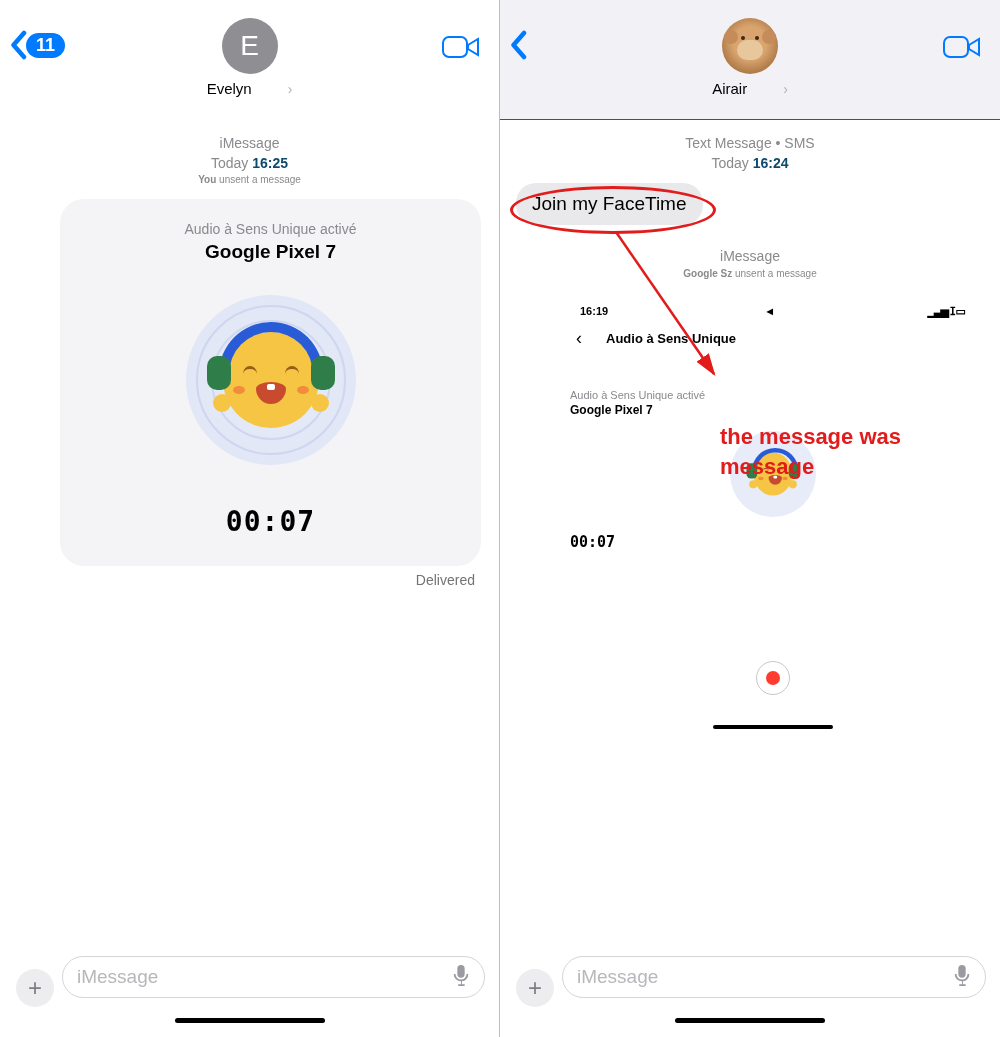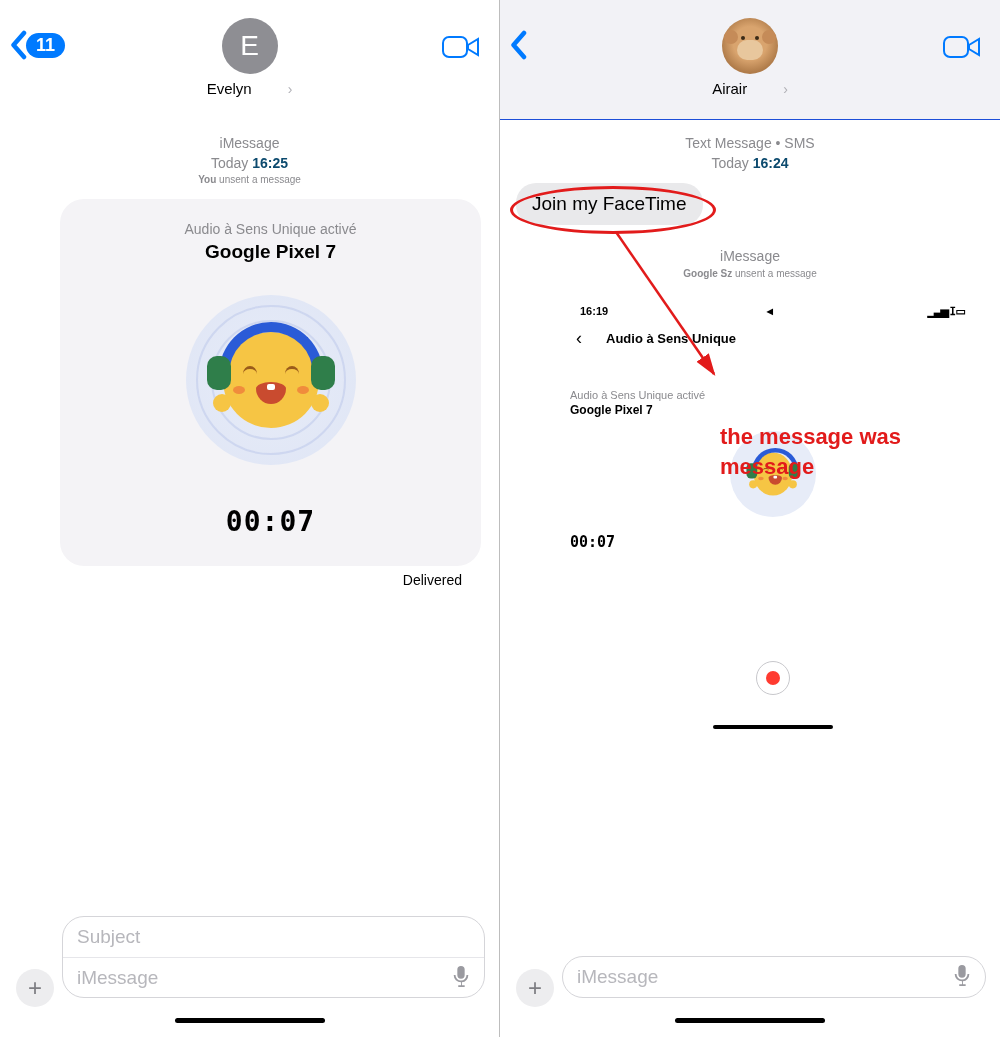--- a/index.html
+++ b/index.html
@@ -49,21 +49,21 @@
   .face .mouth{position:absolute; width:30px; height:22px; background:#c94b2f; border-radius:50% 50% 50% 50%/30% 30% 70% 70%; left:33px; top:50px;}
   .face .tooth{position:absolute; width:8px; height:6px; background:#fff; border-radius:2px; left:44px; top:52px;}
   .face .cheek{position:absolute; width:12px;height:8px;background:#f08c3c;border-radius:50%; top:54px;}
   .face .cheek.l{left:10px;} .face .cheek.r{right:10px;}
   .face .hand{position:absolute; width:18px;height:18px;background:#f6c544;border-radius:50%; top:62px;}
   .face .hand.l{left:-10px;} .face .hand.r{right:-10px;}
   .headphone{position:absolute; width:24px;height:34px;border-radius:10px; top:24px;}
   .headphone.l{left:-16px; background:#2f7e4a;} .headphone.r{right:-16px; background:#2f7e4a;}
   .headband{position:absolute; width:104px; height:52px; border:10px solid #2a5bd7; border-bottom:none; border-radius:60px 60px 0 0; left:-4px; top:-10px;}
   .timer { font-family: ui-monospace,Menlo,monospace; font-weight:700; font-size:28px; margin-top:40px; letter-spacing:1px; }
-  .delivered { text-align:right; color:#000000; font-size:14px; margin:6px 37px 0 0; }
+  .delivered { text-align:right; color:#737373; font-size:14px; margin:6px 24px 0 0; }
 
   
   .bubble { display:inline-block; background:#e9e9eb; color:#000; font-size:19px; padding:10px 16px; border-radius:20px; margin:10px 0 0 16px; }
 
   
   .nested { margin:14px 14px 0 60px; background:#fff; border-radius:1px; padding:6px 10px 20px; text-align:left; }
   .nested-status { display:flex; justify-content:space-between; font-size:11px; font-weight:600; padding:4px 10px; }
   .nested-status .sig{letter-spacing:-2px;}
   .nested-hdr { display:flex; align-items:center; font-size:13px; font-weight:700; padding:6px 6px 10px; }
   .nested-hdr .nback{font-size:18px; margin-right:24px; font-weight:400;}
@@ -152,23 +152,20 @@
       <div class="timer">00:07</div>
     </div>
     <div class="delivered">Delivered</div>
 
     <div class="input-area">
       <div class="plusbtn">
           <span>+</span>
         </div>
       <div class="fields">
         <div class="row">
-          <span class="ph">Subject</span>
-        </div>
-        <div class="row">
           <span class="ph">iMessage</span>
           <span class="micicon"><svg viewBox="0 0 18 24">
                 <path d="M9 1a4 4 0 0 1 4 4v6a4 4 0 0 1-8 0V5a4 4 0 0 1 4-4zM3 11a6 6 0 0 0 12 0h2a8 8 0 0 1-7 7.9V22h3v2H6v-2h3v-3.1A8 8 0 0 1 1 11h2z"></path>
               </svg></span>
         </div>
       </div>
       <div class="homeind"></div>
     </div>
   </div>
 

